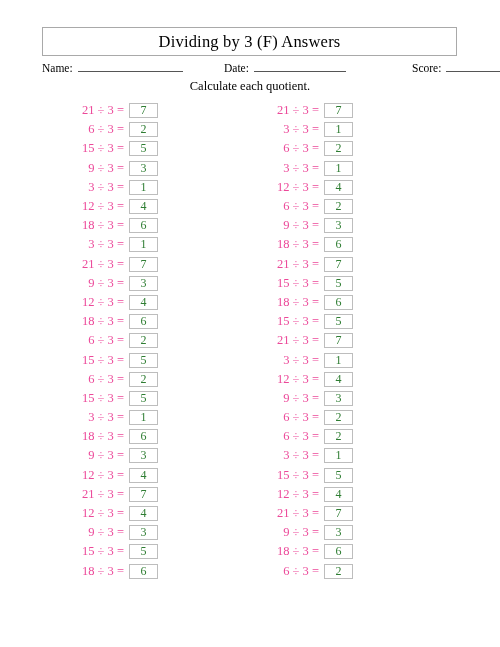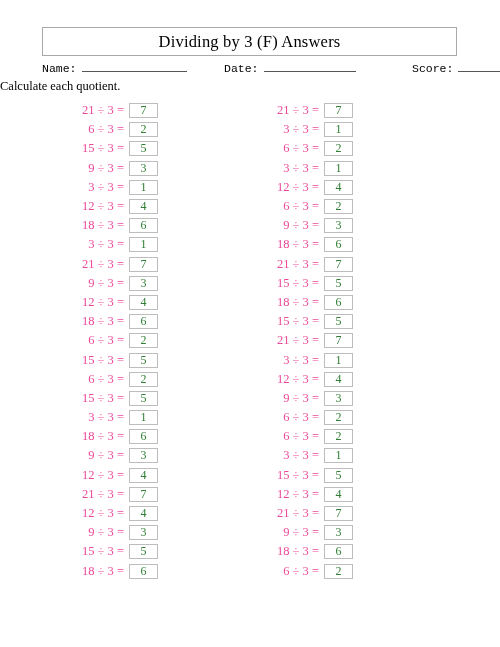--- a/index.html
+++ b/index.html
@@ -55,21 +55,21 @@
     height: 18px;
   }
   .meta-item {
     position: absolute;
     display: flex;
     align-items: baseline;
     font-size: 11.5px;
     white-space: nowrap;
   }
   .meta-label {
-    font-family: Liberation Mono, monospace;
+    font-family: Liberation Serif, serif;
     font-size: 11.5px;
     color: #000;
   }
   .meta-line {
     display: inline-block;
     border-bottom: 1px solid #555;
     height: 11px;
     margin-left: 5px;
   }
   .meta-name { left: 0px; top: 0px; }
@@ -78,21 +78,21 @@
   .meta-date .meta-line { width: 92px; }
   .meta-score { left: 340px; top: 0px; margin-left: 30px; }
   .meta-score .meta-line { width: 58px; }
 
   
   .instruction {
     position: absolute;
     left: 0;
     top: 79px;
     width: 500px;
-    text-align: left;
+    text-align: center;
     font-family: "Liberation Serif", serif;
     font-size: 12.5px;
     color: #000;
   }
 
   
   .columns {
     position: absolute;
     left: 0;
     top: 101px;

